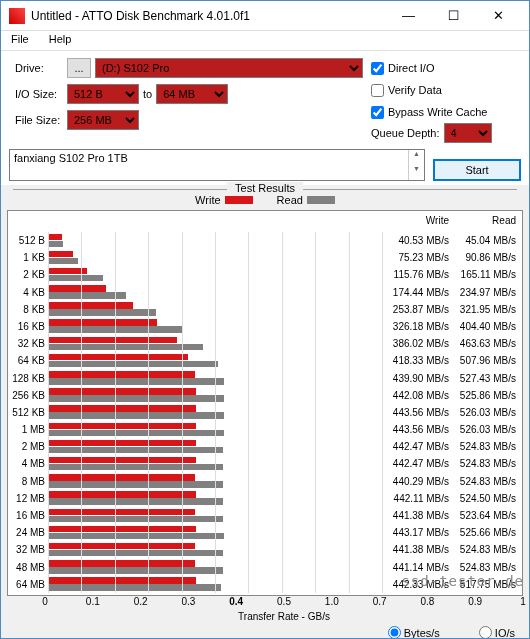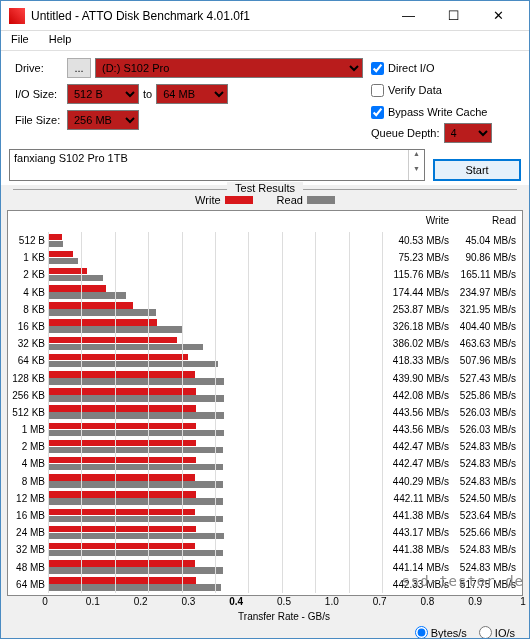--- a/index.html
+++ b/index.html
@@ -49,21 +49,21 @@
 .grid{position:absolute;top:0;bottom:0;width:1px;background:#ddd;}
 .xaxis{height:14px;position:relative;margin-left:38px;}
 .xaxis div{position:absolute;font-size:10px;transform:translateX(-50%);}
 .xlabel{text-align:center;font-size:10px;margin-left:38px;padding:1px 0;}
 .data-col{width:138px;padding-left:4px;}
 .data-hdr{display:flex;height:17px;}
 .data-hdr div{flex:1;text-align:right;padding-right:4px;font-size:10px;}
 .data-row{display:flex;height:17.2px;line-height:17.2px;}
 .data-row div{flex:1;text-align:right;padding-right:4px;font-size:10px;}
 .radio-row{display:flex;justify-content:flex-end;gap:12px;padding:3px 8px;align-items:center;}
-.radio-row label{display:flex;align-items:center;gap:3px;}
+.radio-row label{display:flex;align-items:center;gap:3px;margin-left:27px;}
 .watermark{position:absolute;right:6px;bottom:50px;font-size:14px;color:#888;font-family:monospace;letter-spacing:1px;}
 .chart-wrap{position:relative;flex:1;}
 </style>
 </head>
 <body>
 
 <div class="titlebar">
   <div class="icon"></div>
   <div class="title">Untitled - ATTO Disk Benchmark 4.01.0f1</div>
   <div class="winbtns">

